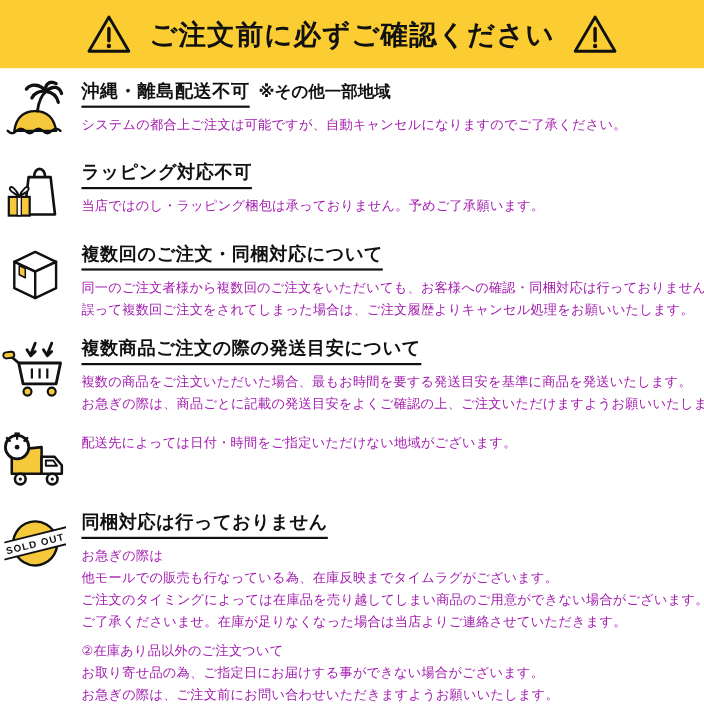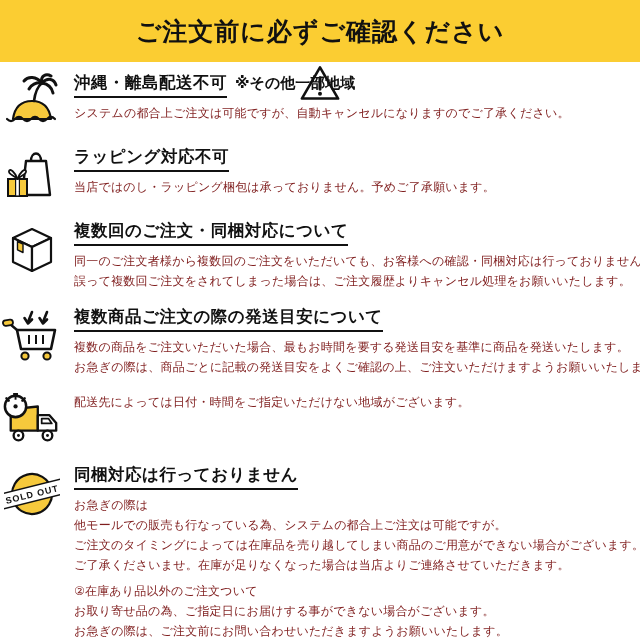--- a/index.html
+++ b/index.html
@@ -11,27 +11,27 @@
   .warn svg { display:block; }
   
   .sections { padding:10px 6px 0 0; }
   .section { display:flex; margin-bottom:15px; }
   .icon { flex:0 0 60px; width:60px; margin:1px 12px 0 2px; display:flex; justify-content:center; align-items:flex-start; }
   .content { flex:1 1 auto; min-width:0; }
   .title-row { display:flex; align-items:baseline; margin-bottom:5px; }
   .title { font-size:16.5px; font-weight:bold; color:#111; letter-spacing:0.5px;
     display:inline-block; border-bottom:2px solid #111; padding-bottom:2px; }
   .note { font-size:15px; font-weight:bold; color:#111; margin-left:8px; white-space:nowrap; }
-  .body p { font-size:12px; line-height:20px; color:#7f1d1d; white-space:nowrap; letter-spacing:0.2px; }
+  .body p { font-size:12px; line-height:20px; color:#a21caf; white-space:nowrap; letter-spacing:0.2px; }
   .body p.spacer { height:6px; line-height:6px; }
 </style>
 </head>
 <body>
 
-<div class="banner" style="background: rgb(251, 205, 50); flex-direction: column;">
+<div class="banner" style="background: rgb(251, 205, 50);">
   <span class="warn">
     <svg width="42" height="38" viewBox="0 0 48 44">
       <path d="M24 4 L45 40 L3 40 Z" fill="none" stroke="#111" stroke-width="3" stroke-linejoin="round"></path>
       <line x1="24" y1="16" x2="24" y2="29" stroke="#111" stroke-width="3.6" stroke-linecap="round"></line>
       <circle cx="24" cy="34.5" r="2.3" fill="#111"></circle>
     </svg>
   </span>
   <span class="banner-title">ご注文前に必ずご確認ください</span>
   <span class="warn">
     <svg width="42" height="38" viewBox="0 0 48 44">
@@ -176,21 +176,21 @@
     </g>
   </svg>
 </div>
     <div class="content">
       <div class="title-row">
         <span class="title">同梱対応は行っておりません</span>
 
       </div>
       <div class="body">
           <p>お急ぎの際は</p>
-          <p>他モールでの販売も行なっている為、システムの都合上ご注文は可能ですが。</p>
+          <p>他モールでの販売も行なっている為、在庫反映までタイムラグがございます。</p>
           <p>ご注文のタイミングによっては在庫品を売り越してしまい商品のご用意ができない場合がございます。</p>
           <p>ご了承くださいませ。在庫が足りなくなった場合は当店よりご連絡させていただきます。</p>
           <p class="spacer"></p>
           <p>②在庫あり品以外のご注文ついて</p>
           <p>お取り寄せ品の為、ご指定日にお届けする事ができない場合がございます。</p>
           <p>お急ぎの際は、ご注文前にお問い合わせいただきますようお願いいたします。</p>
         </div>
     </div>
   </div>
 </div>

